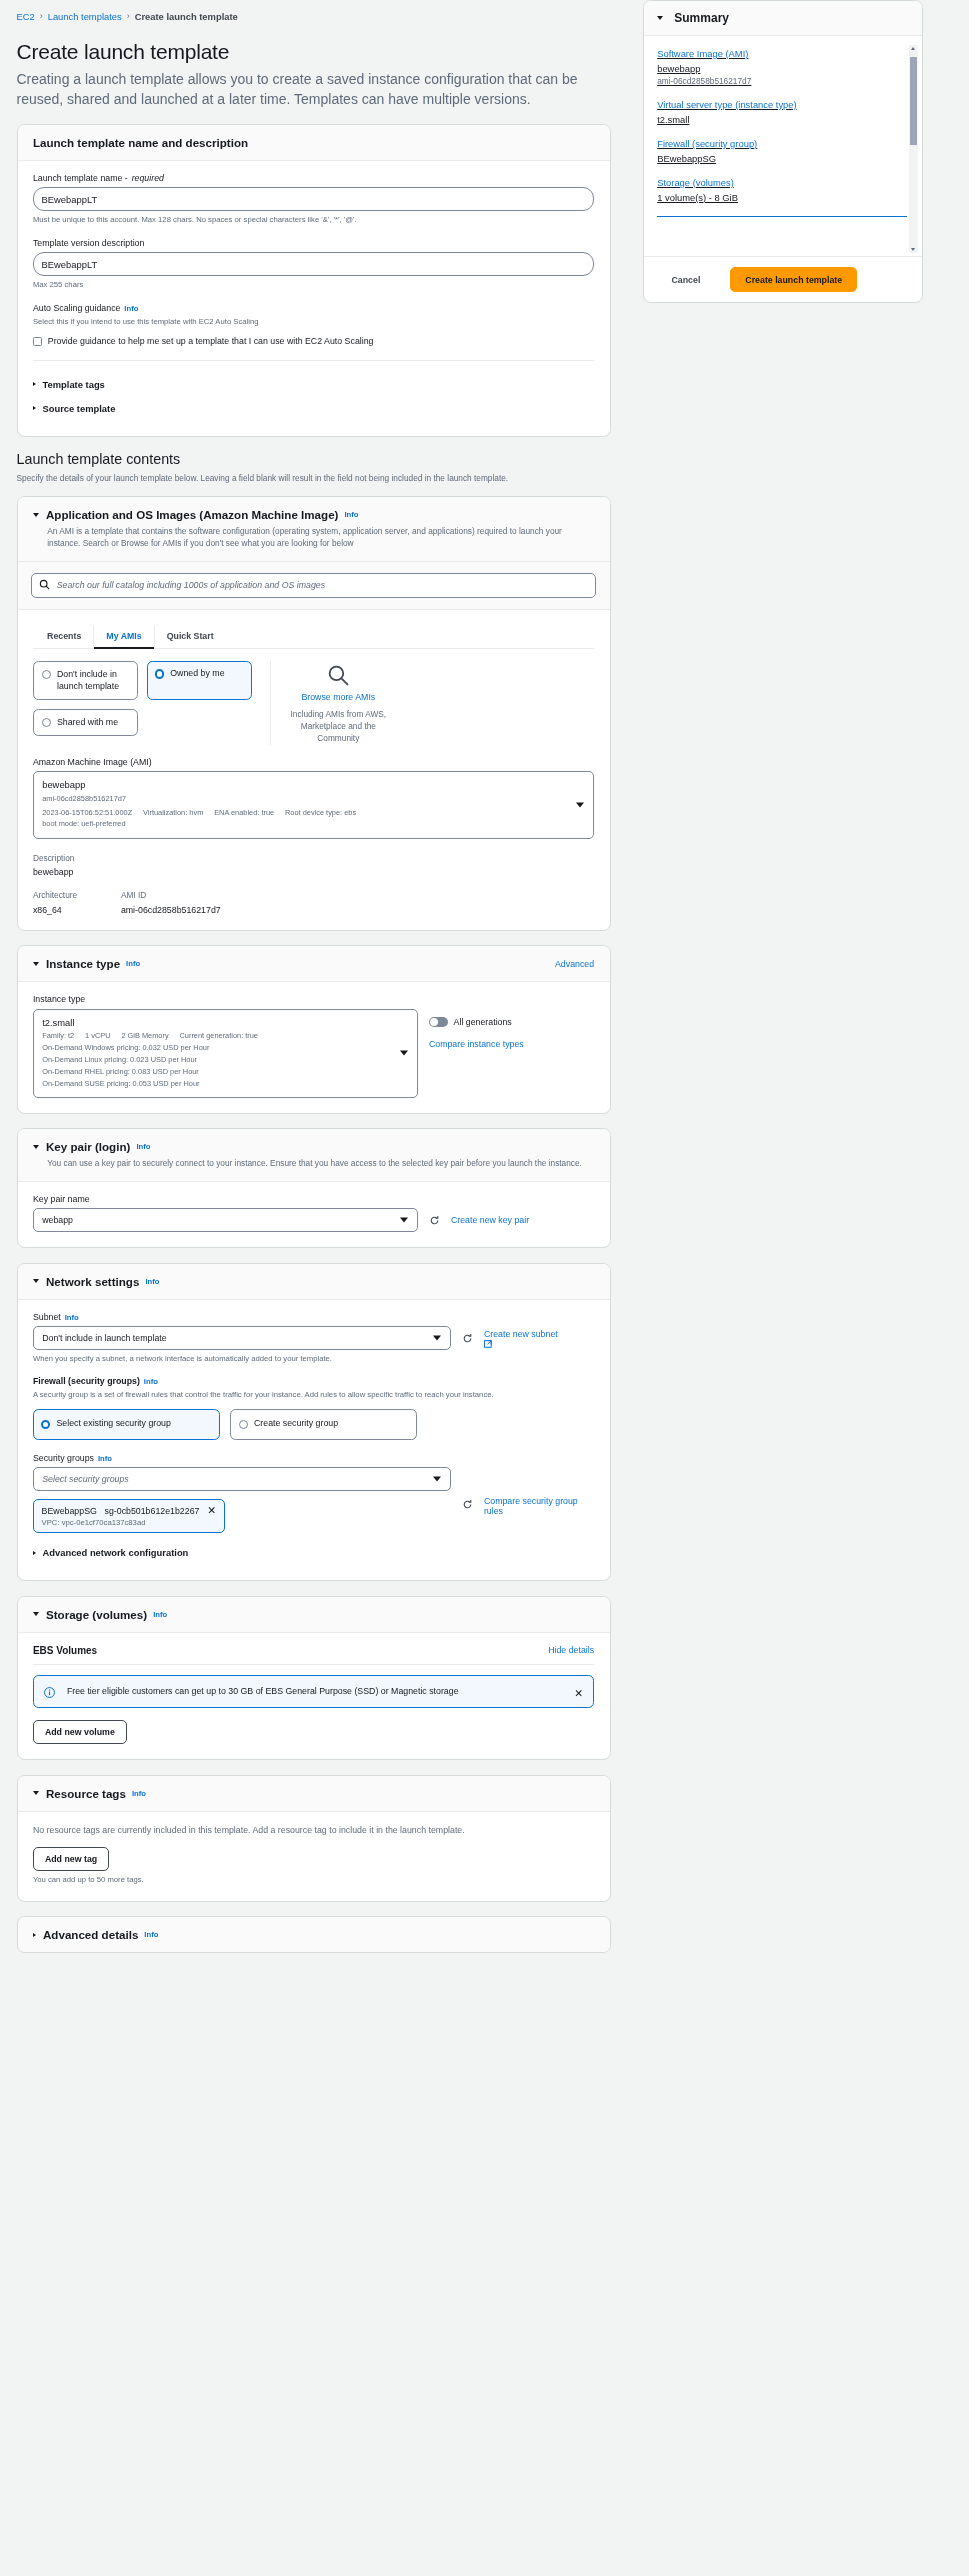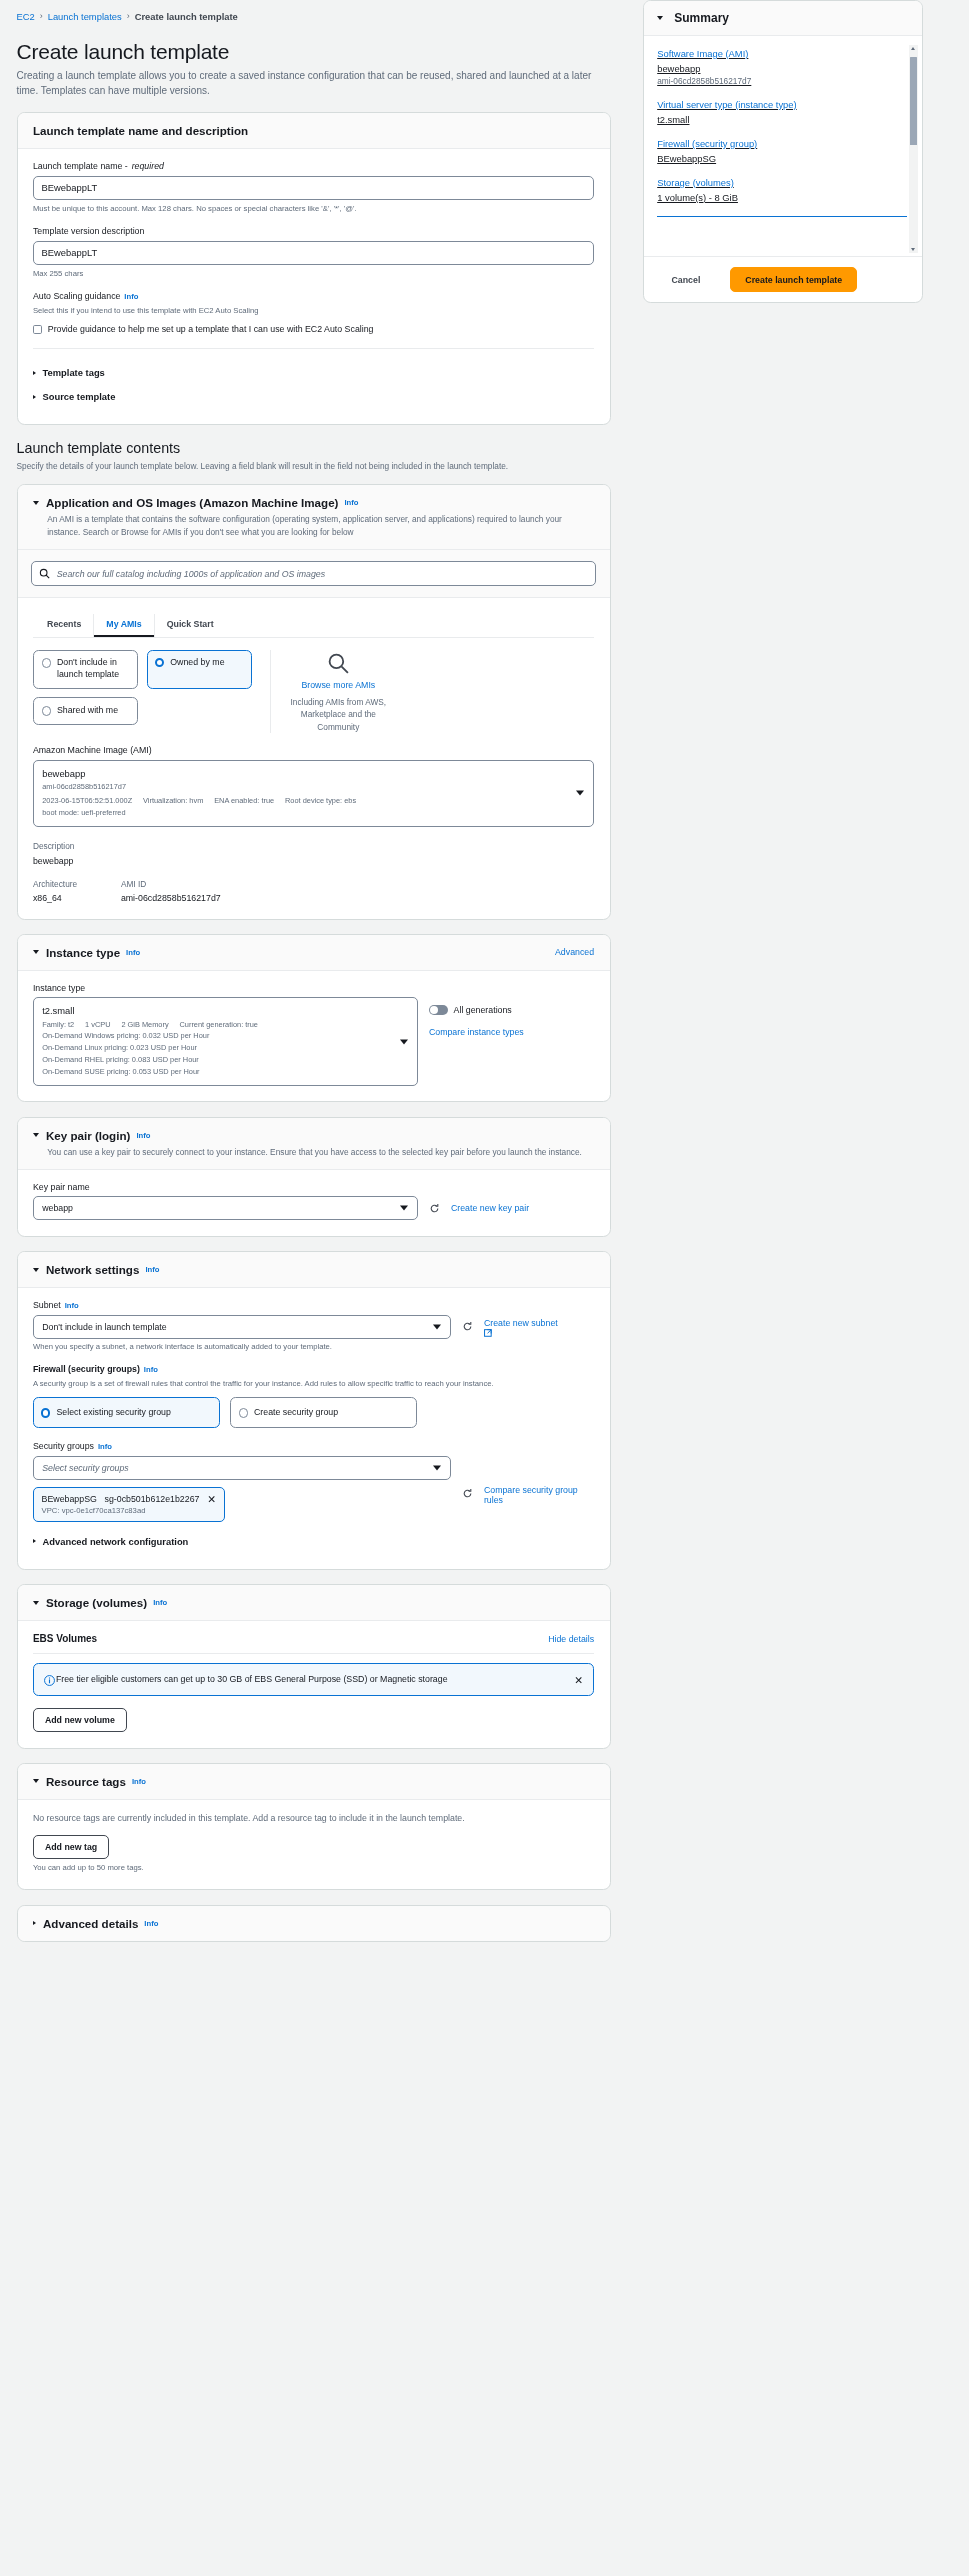--- a/index.html
+++ b/index.html
@@ -45,21 +45,21 @@
 
   
   .page-title {
     font-size: 21px;
     font-weight: normal;
     letter-spacing: -0.2px;
     margin: 15.4px 0 5.5px 0;
     color: #16191f;
   }
   .page-desc {
-    font-size: 10px;
+    font-size: 14px;
     color: #5f6b7a;
     line-height: 1.45;
     max-width: 589px;
     margin-bottom: 14.3px;
   }
 
   
   .panel {
     background: #ffffff;
     border: 0.6px solid #d5dbdb;
@@ -118,21 +118,21 @@
     color: #16191f;
     margin-bottom: 4.4px;
     display: flex; align-items: baseline; gap: 3.9px;
   }
   .field-label .req { font-style: italic; color: #16191f; }
   .field-label.bold { font-weight: bold; }
   .input {
     width: 100%;
     height: 24px;
     border: 0.6px solid #7d8998;
-    border-radius: 5px;
+    border-radius: 11px;
     padding: 0 7.7px;
     font-size: 9.4px;
     font-family: "Liberation Sans", sans-serif;
     color: #16191f;
     background: #fff;
   }
   .input::placeholder { color: #5f6b7a; font-style: italic; }
   .hint {
     font-size: 7.7px;
     color: #5f6b7a;
@@ -380,21 +380,21 @@
   }
   .sg-token-sub { font-size: 7.7px; color: #5f6b7a; margin-top: 1.7px; }
   .x-ico { font-size: 10.5px; color: #16191f; cursor: pointer; line-height: 1; }
 
   
   .alert {
     border: 0.6px solid #0972d3;
     background: #f2f8fd;
     border-radius: 5.5px;
     padding: 8.8px 10px;
-    display: flex; align-items: center; gap: 1px;
+    display: flex; align-items: flex-end; gap: 12px;
     margin-top: 10px;
   }
   .alert-text { flex: 1 1 auto; font-size: 8.8px; line-height: 1.5; }
   .i-ico { width: 11px; height: 11px; flex: 0 0 auto; margin-top: 0.6px; }
 
   
   .btn {
     display: inline-flex;
     align-items: center;
     justify-content: center;

